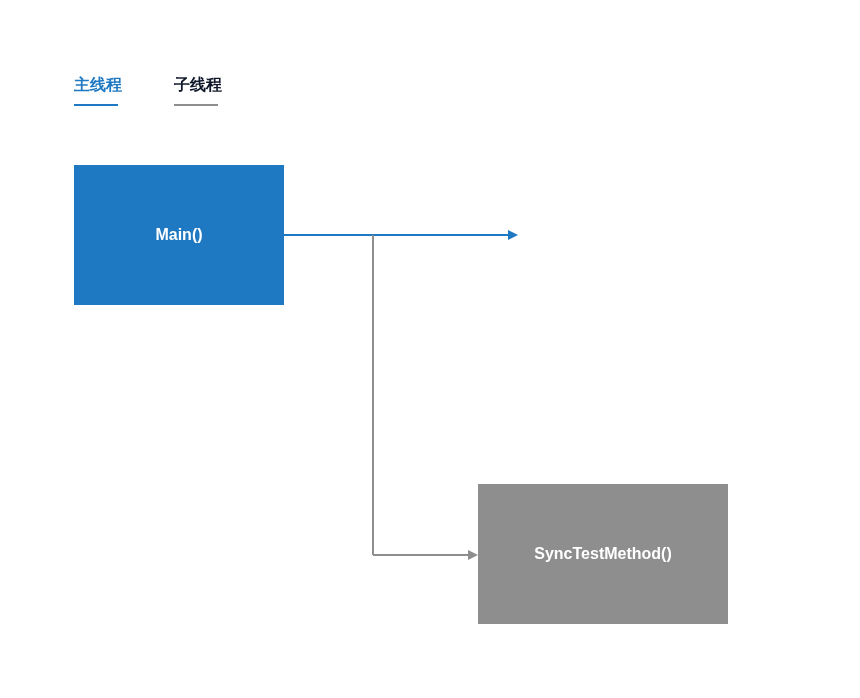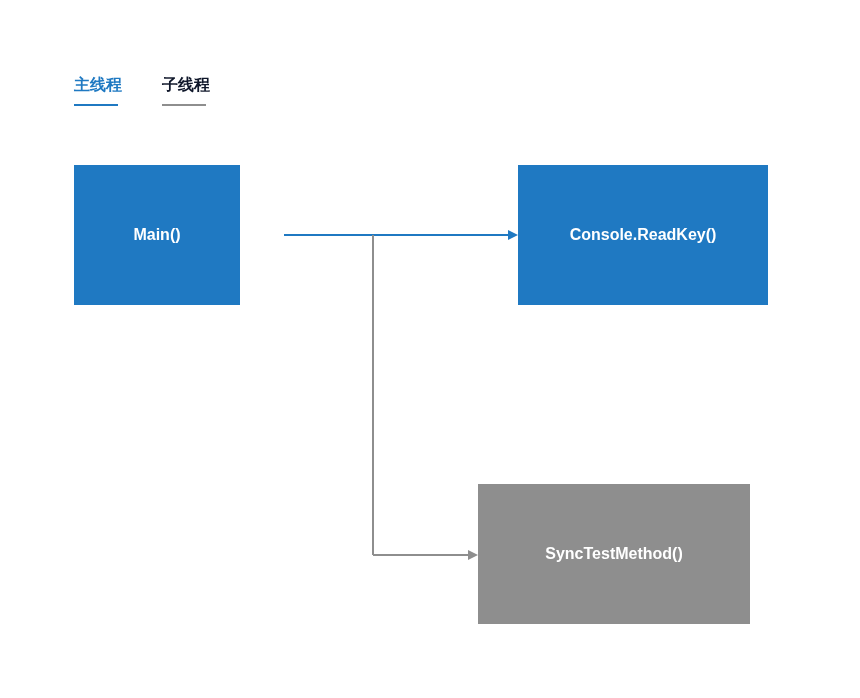--- a/index.html
+++ b/index.html
@@ -1,20 +1,20 @@
 <!DOCTYPE html>
 <html><head>
 <meta charset="utf-8">
 <style>
   * { box-sizing: border-box; margin: 0; padding: 0; }
   html, body { width: 860px; height: 698px; background: #ffffff; font-family: "Microsoft YaHei", "PingFang SC", Arial, sans-serif; }
   
   .canvas { position: relative; width: 860px; height: 698px; }
   
-  .legend { position: absolute; left: 74px; top: 75px; display: flex; gap: 40px; }
+  .legend { position: absolute; left: 74px; top: 75px; display: flex; gap: 52px; }
   .legend-item { display: flex; flex-direction: column; align-items: flex-start; }
   .legend-label { font-size: 16px; font-weight: 600; padding-bottom: 8px; }
   .legend-underline { width: 44px; height: 2px; }
   
   .node { position: absolute; display: flex; align-items: center; justify-content: center; color: #ffffff; font-weight: 700; font-size: 16px; }
   
   .line { position: absolute; background: transparent; }
   
   .arrowhead { position: absolute; width: 0; height: 0; }
   .arrow-right { border-top: 5px solid transparent; border-bottom: 5px solid transparent; border-left: 10px solid currentColor; }
@@ -28,23 +28,22 @@
     <div class="legend-item">
       <span class="legend-label" style="color:#1f79c2;">主线程</span>
       <span class="legend-underline" style="background:#1f79c2;"></span>
     </div>
     <div class="legend-item">
       <span class="legend-label" style="color:#0f172a;">子线程</span>
       <span class="legend-underline" style="background:#8e8e8e;"></span>
     </div>
   </div>
 
-  <div class="node" style="left:74px;top:165px;width:166px;height:140px;background:#1f79c2;">Main()</div>
-  <div class="node" style="left:518px;top:165px;width:250px;height:140px;background:#1f79c2;">Console.ReadKey()</div>
-  <div class="node" style="left:478px;top:484px;width:272px;height:140px;background:#8e8e8e;">SyncTestMethod()</div>
+  <div class="node" style="left:74px;top:165px;width:210px;height:140px;background:#1f79c2;">Main()</div>
+  <div class="node" style="left:478px;top:484px;width:250px;height:140px;background:#8e8e8e;">SyncTestMethod()</div>
 
   <div class="line" style="left:284px;top:234px;width:224px;height:2px;background:#1f79c2;"></div>
   <div class="arrowhead arrow-right" style="left:508px;top:230px;color:#1f79c2;"></div>
 
   <div class="line" style="left:372px;top:235px;width:2px;height:320px;background:#8e8e8e;"></div>
 
   <div class="line" style="left:373px;top:554px;width:95px;height:2px;background:#8e8e8e;"></div>
   <div class="arrowhead arrow-right" style="left:468px;top:550px;color:#8e8e8e;"></div>
 
 </div>

